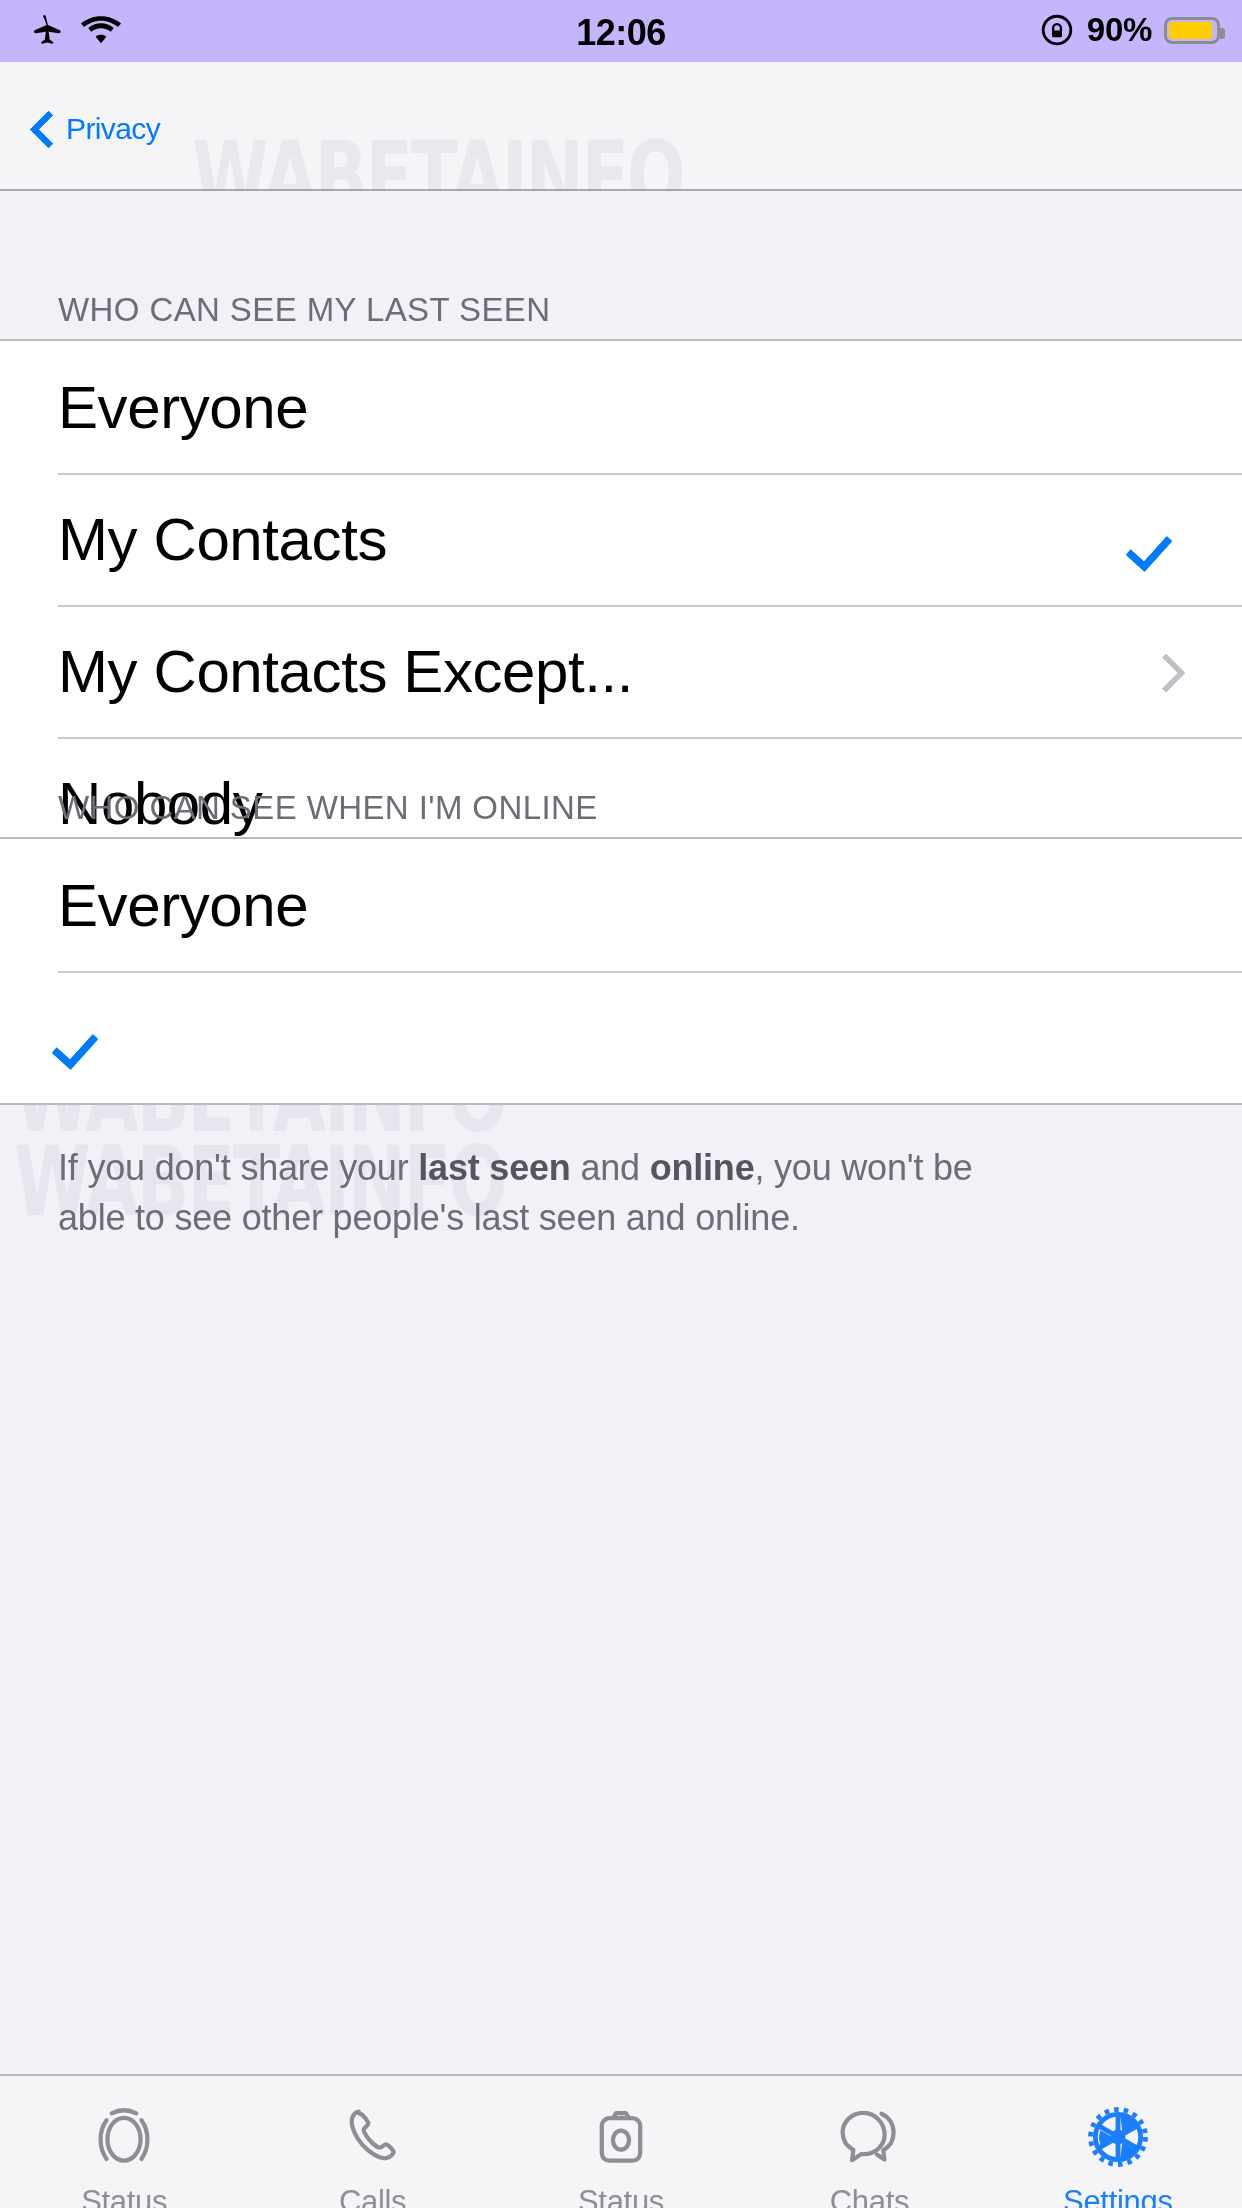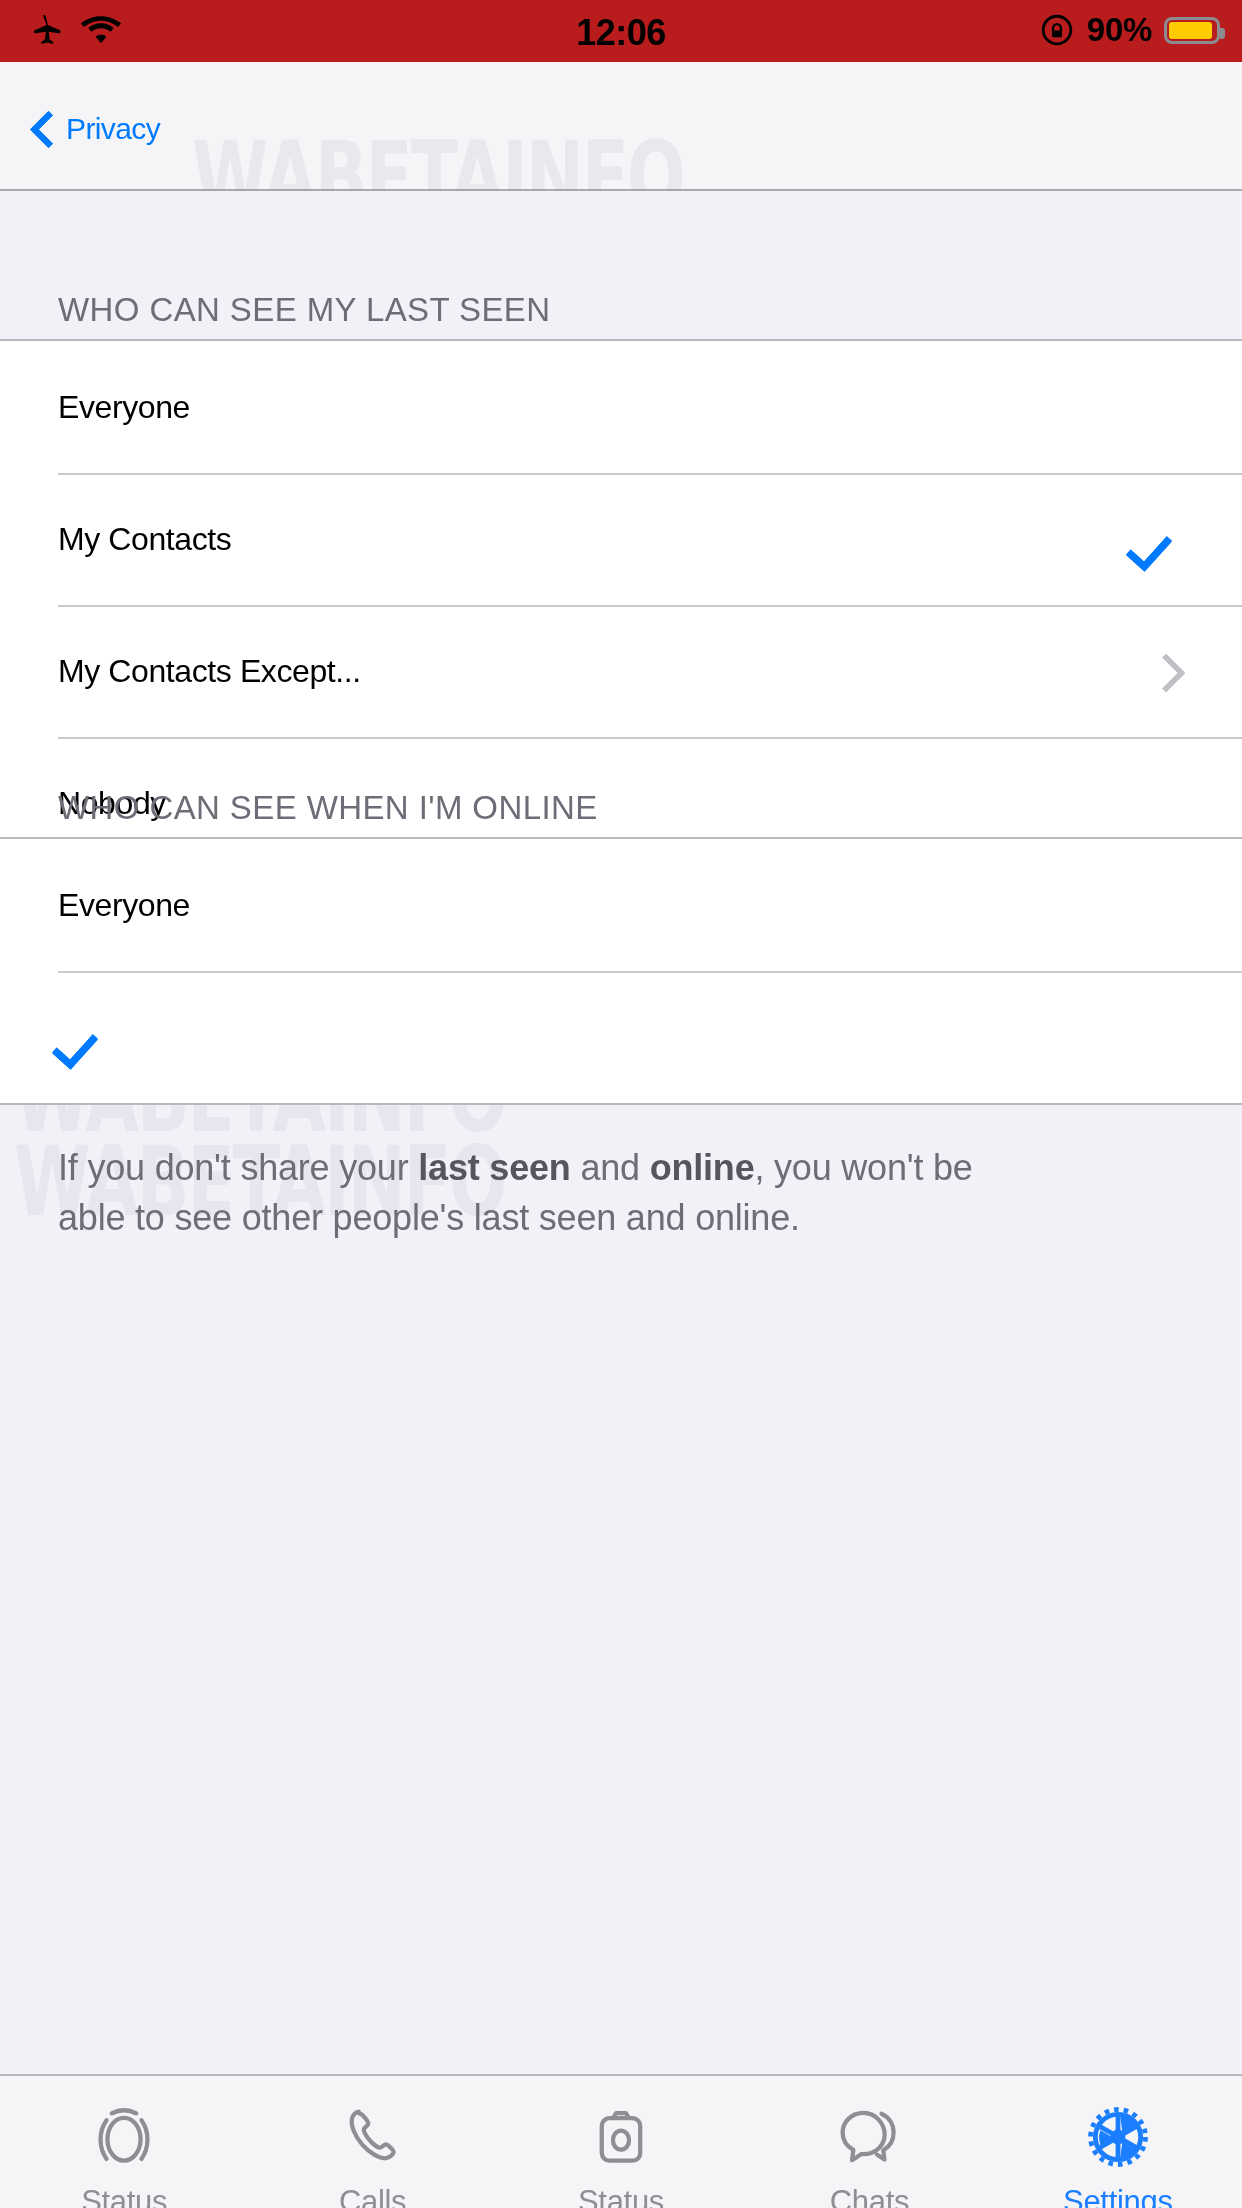--- a/index.html
+++ b/index.html
@@ -8,21 +8,21 @@
     background:#ffffff;
     font-family:"Liberation Sans", sans-serif;
     -webkit-font-smoothing:antialiased;
     overflow:hidden;
   }
   .screen { position:relative; width:1242px; height:2208px; background:#f2f1f8; overflow:hidden; }
 
   
   .statusbar {
     position:absolute; top:0; left:0; width:1242px; height:62px;
-    background:#b91c1c; display:flex; align-items:center;
+    background:#c4b5fd; display:flex; align-items:center;
   }
   .sb-left { position:absolute; left:26px; top:12px; display:flex; align-items:center; gap:14px; }
   .sb-center { position:absolute; left:0; width:1242px; text-align:center; top:12px;
                font-size:36px; font-weight:600; color:#000; letter-spacing:-0.5px; }
   .sb-right { position:absolute; right:22px; top:11px; display:flex; align-items:center; gap:12px; }
   .sb-batt-pct { font-size:33px; font-weight:600; color:#000; letter-spacing:-0.3px; }
   .batt-shell { position:relative; width:56px; height:27px; border:3px solid #8b8b90;
                 border-radius:8px; display:flex; align-items:center; }
   .batt-fill { height:17px; background:#ffcc00; border-radius:3px; margin-left:2px; }
   .batt-cap { position:absolute; right:-8px; top:8px; width:5px; height:11px;
@@ -78,21 +78,21 @@
   .group.g1 { top:148px; }
   .group.g2 { top:646px; }
 
   .row {
     position:relative; height:132px; display:flex; align-items:center;
     padding-left:58px; padding-right:58px; background:transparent; cursor:pointer;
   }
   .row + .row::before {
     content:""; position:absolute; left:58px; right:0; top:0; height:2px; background:#c9c9ce;
   }
-  .row-label { font-size:32px; color:#000; letter-spacing:-0.4px; flex:1; }
+  .row-label { font-size:60px; color:#000; letter-spacing:-0.4px; flex:1; }
 
   .check {
     width:52px; height:52px; position:relative; flex:none;
   }
   .check::before {
     content:""; position:absolute; left:4px; top:14px; width:18px; height:34px;
     border-right:8px solid #007aff; border-bottom:8px solid #007aff;
     transform:rotate(42deg); border-radius:2px;
   }
   .chev-right { width:34px; height:40px; position:relative; flex:none; }

